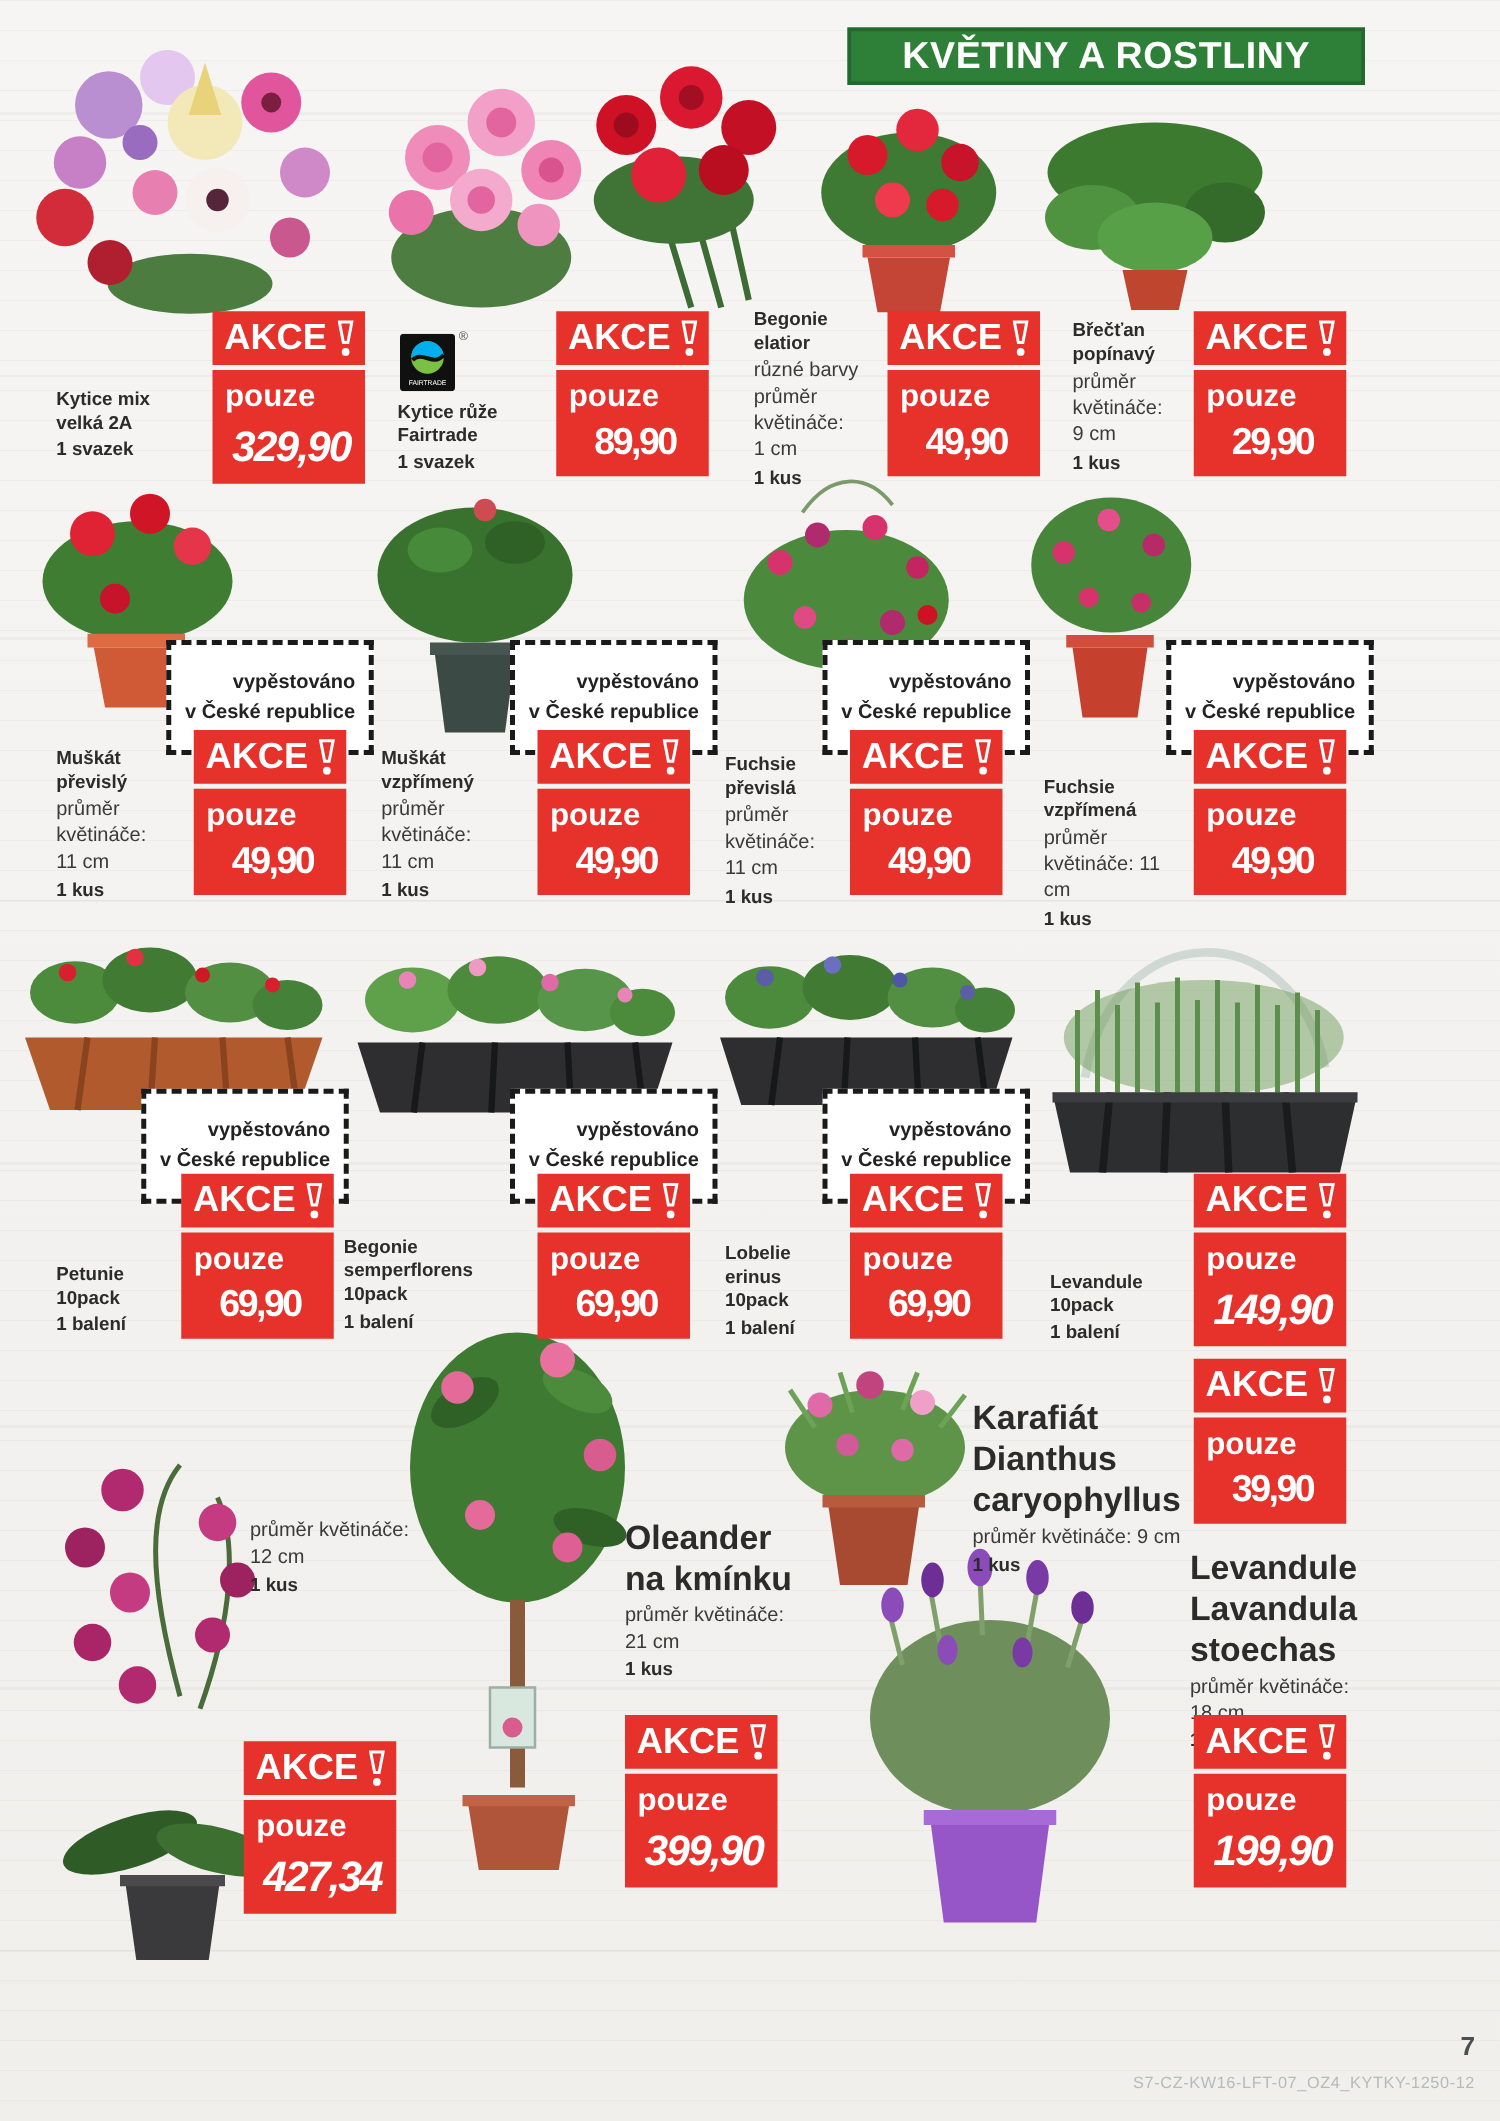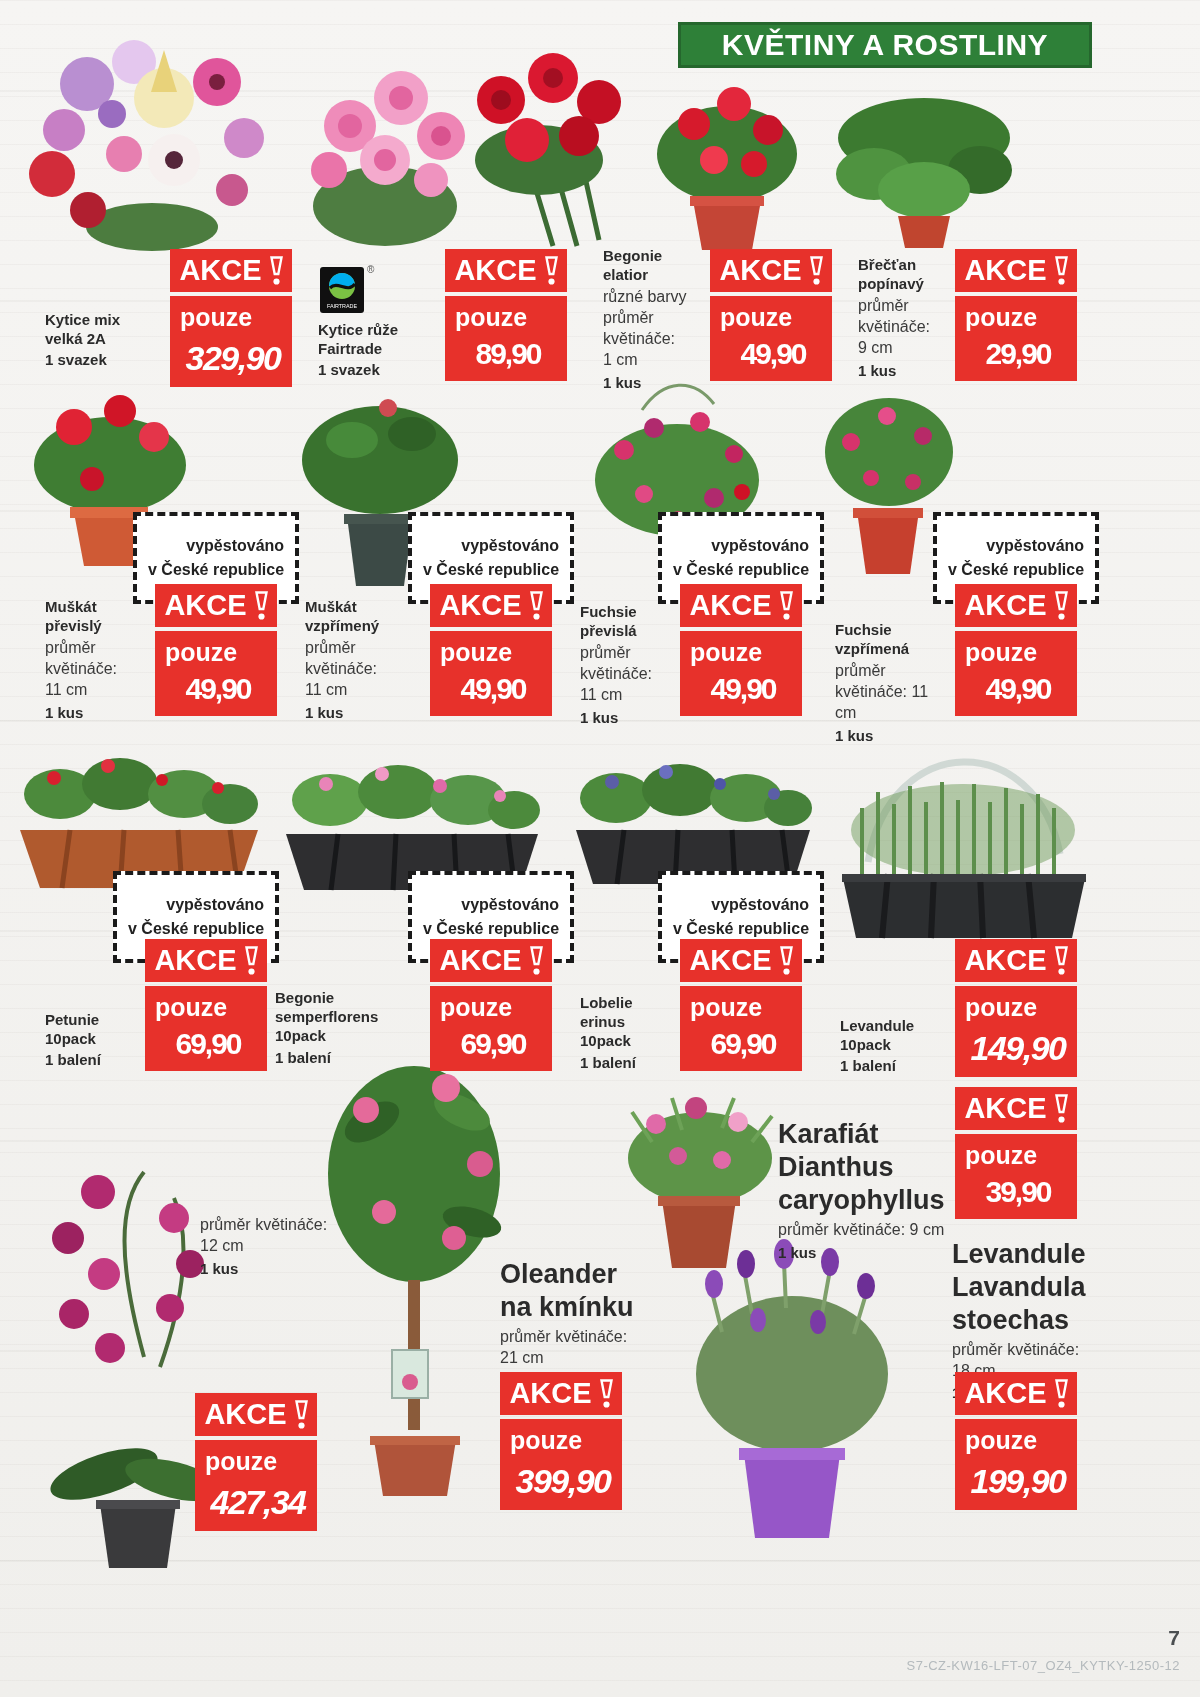--- a/index.html
+++ b/index.html
@@ -576,21 +576,21 @@
           <path d="M1.5 1.5h10l-3.2 16.5h-3.6z" fill="none" stroke="#fff" stroke-width="2.4"></path>
           <circle cx="6.5" cy="25.5" r="3.1" fill="#fff"></circle>
         </svg>
       </div>
     <div class="pricebox">
       <div class="pouze">pouze</div>
       <div class="price small">427,34</div>
     </div>
   </div>
 
-  <div class="ptext" style="left:500px;top:1258px;width:160px">
+  <div class="ptext" style="left:500px;top:1214px;width:160px">
     <div class="pname big">Oleander
 na kmínku</div>
     <div class="pdetails">průměr květináče:
 21 cm</div>
     <div class="punit">1 kus</div>
   </div>
   <div class="promo" style="left:500px;top:1372px">
     <div class="akce">
         <span>AKCE</span>
         <svg width="13" height="30" viewBox="0 0 13 30">

